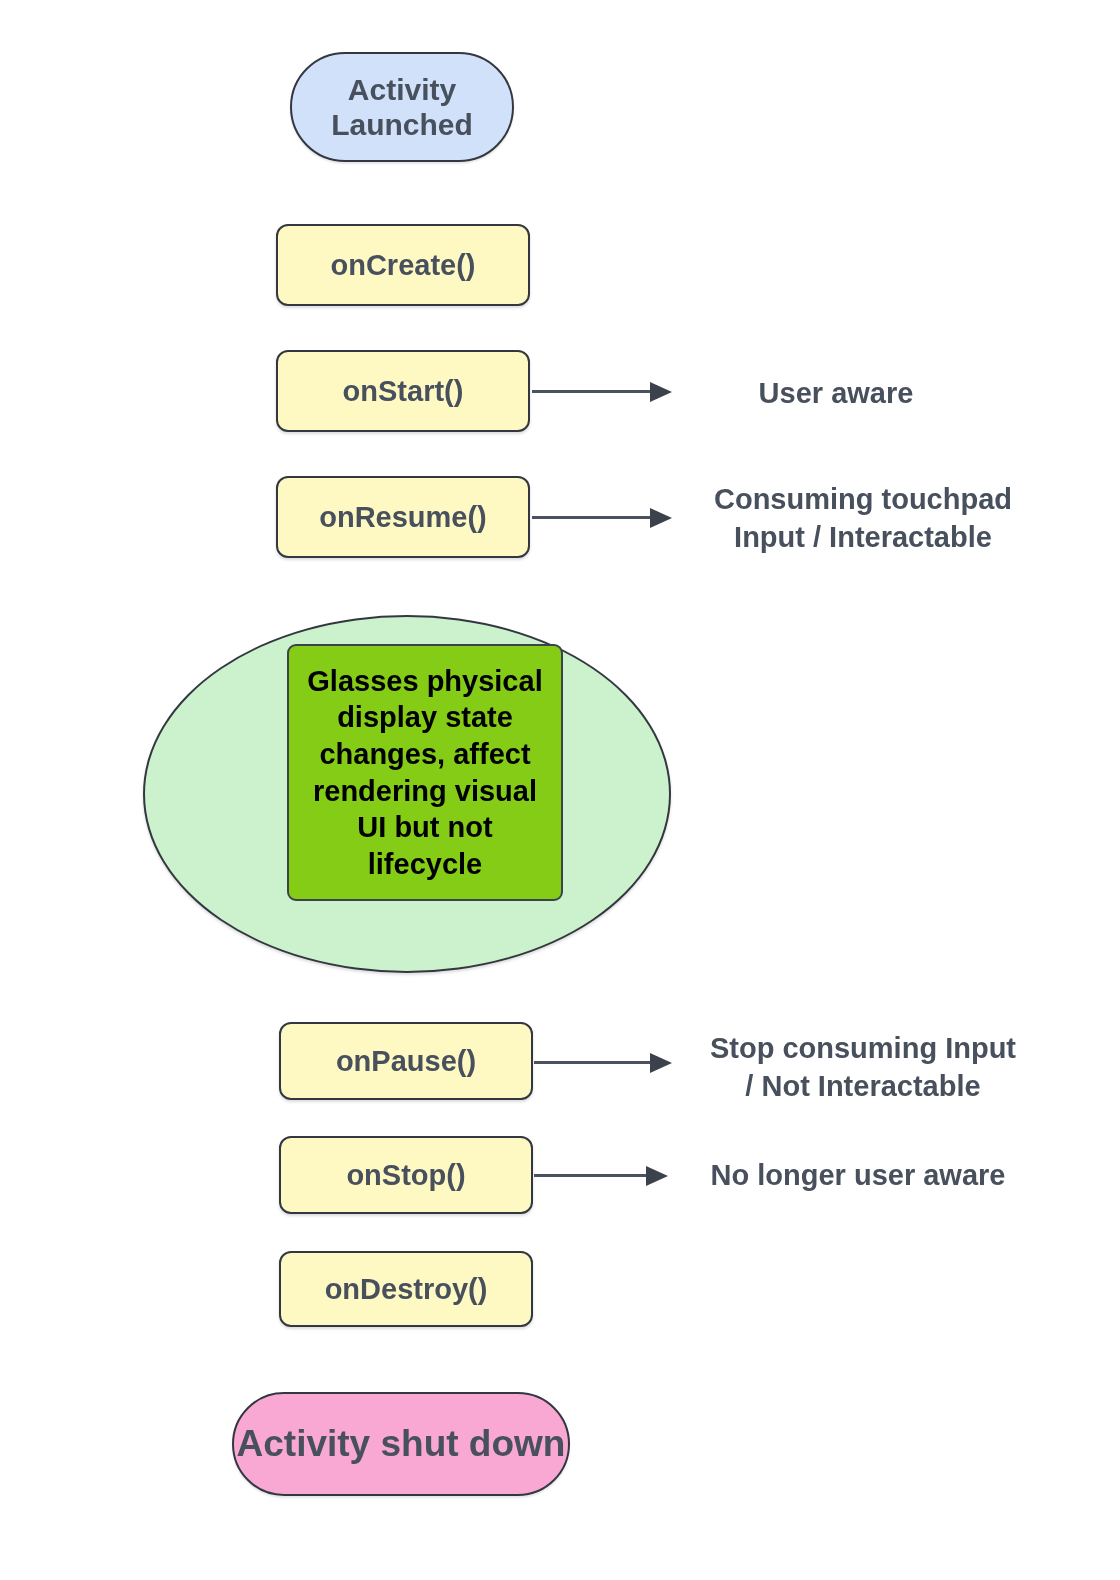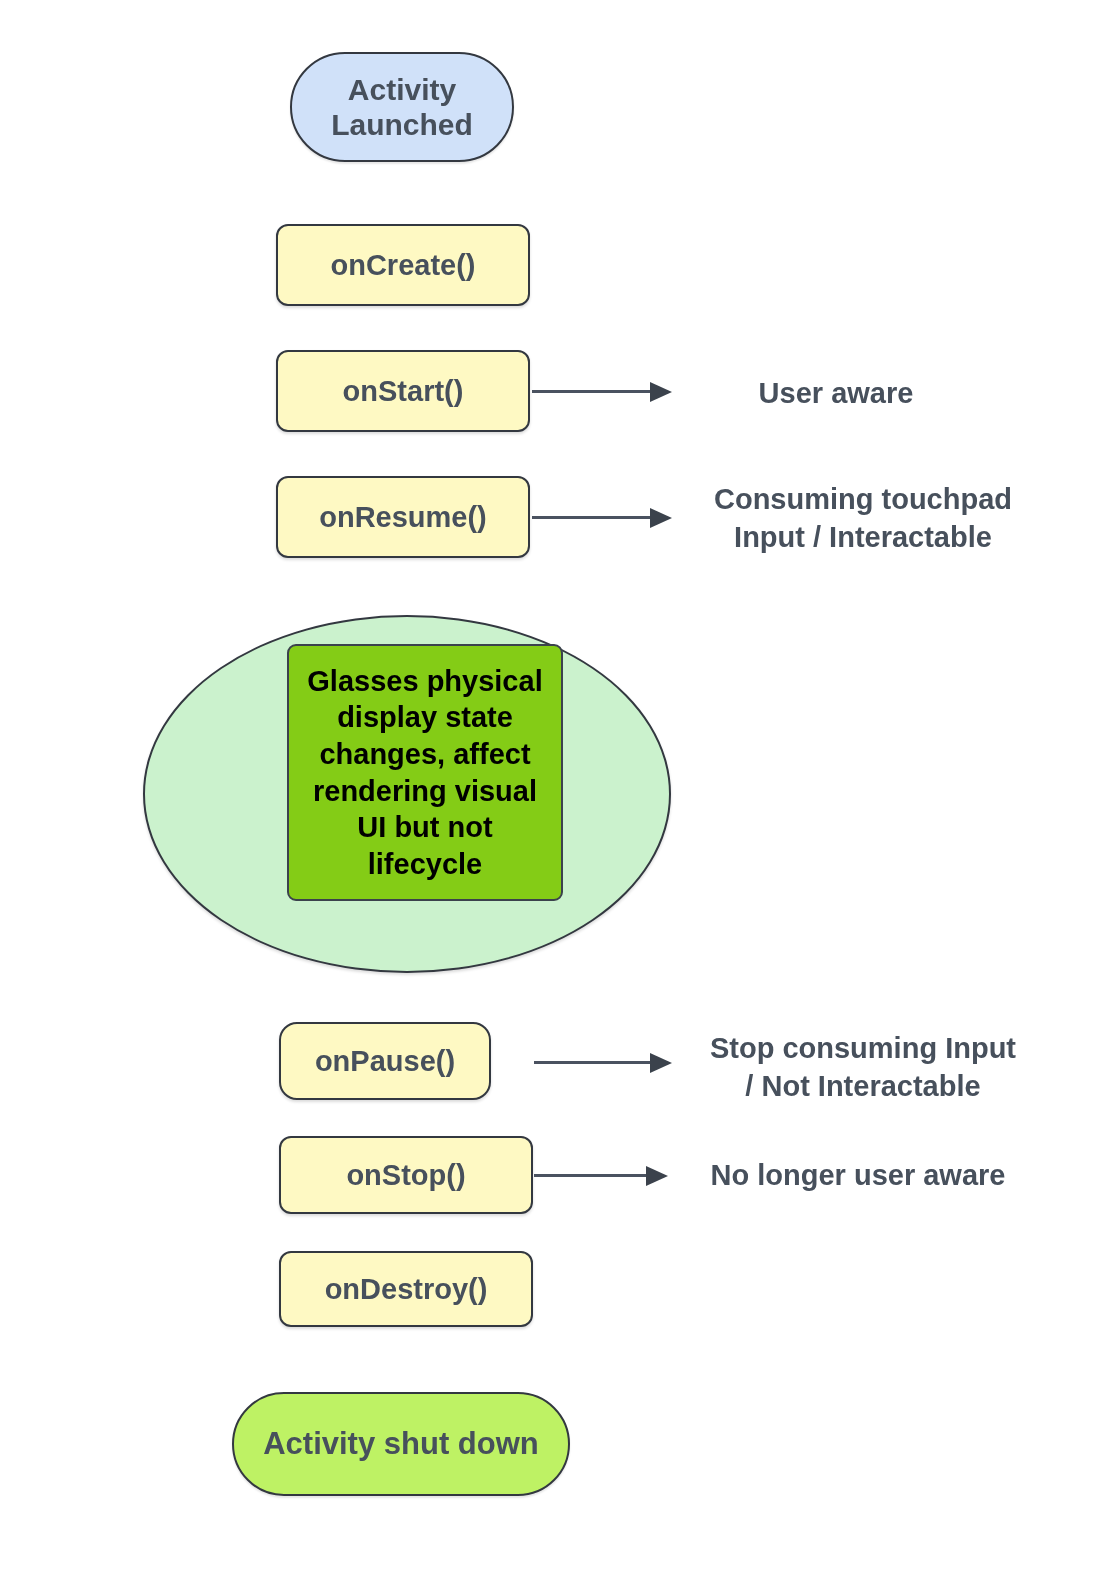--- a/index.html
+++ b/index.html
@@ -61,36 +61,36 @@
   #node-onstart {
     left: 276px; top: 350px;
     width: 254px; height: 82px;
   }
   #node-onresume {
     left: 276px; top: 476px;
     width: 254px; height: 82px;
   }
   #node-onpause {
     left: 279px; top: 1022px;
-    width: 212px; height: 78px; border-radius: 18px;
+    width: 254px; height: 78px;
   }
   #node-onstop {
     left: 279px; top: 1136px;
     width: 254px; height: 78px;
   }
   #node-ondestroy {
     left: 279px; top: 1251px;
     width: 254px; height: 76px;
   }
 
   #node-activity-shutdown {
     left: 232px; top: 1392px;
     width: 338px; height: 104px;
-    background: #bef264;
-    font-size: 31px;
+    background: #f9a8d4;
+    font-size: 37px;
   }
 
   
   #state-activity-running {
     position: absolute;
     left: 143px; top: 615px;
     width: 528px; height: 358px;
     background: #cbf2cd;
     border: 2.5px solid #333840;
     border-radius: 50% / 50%;

